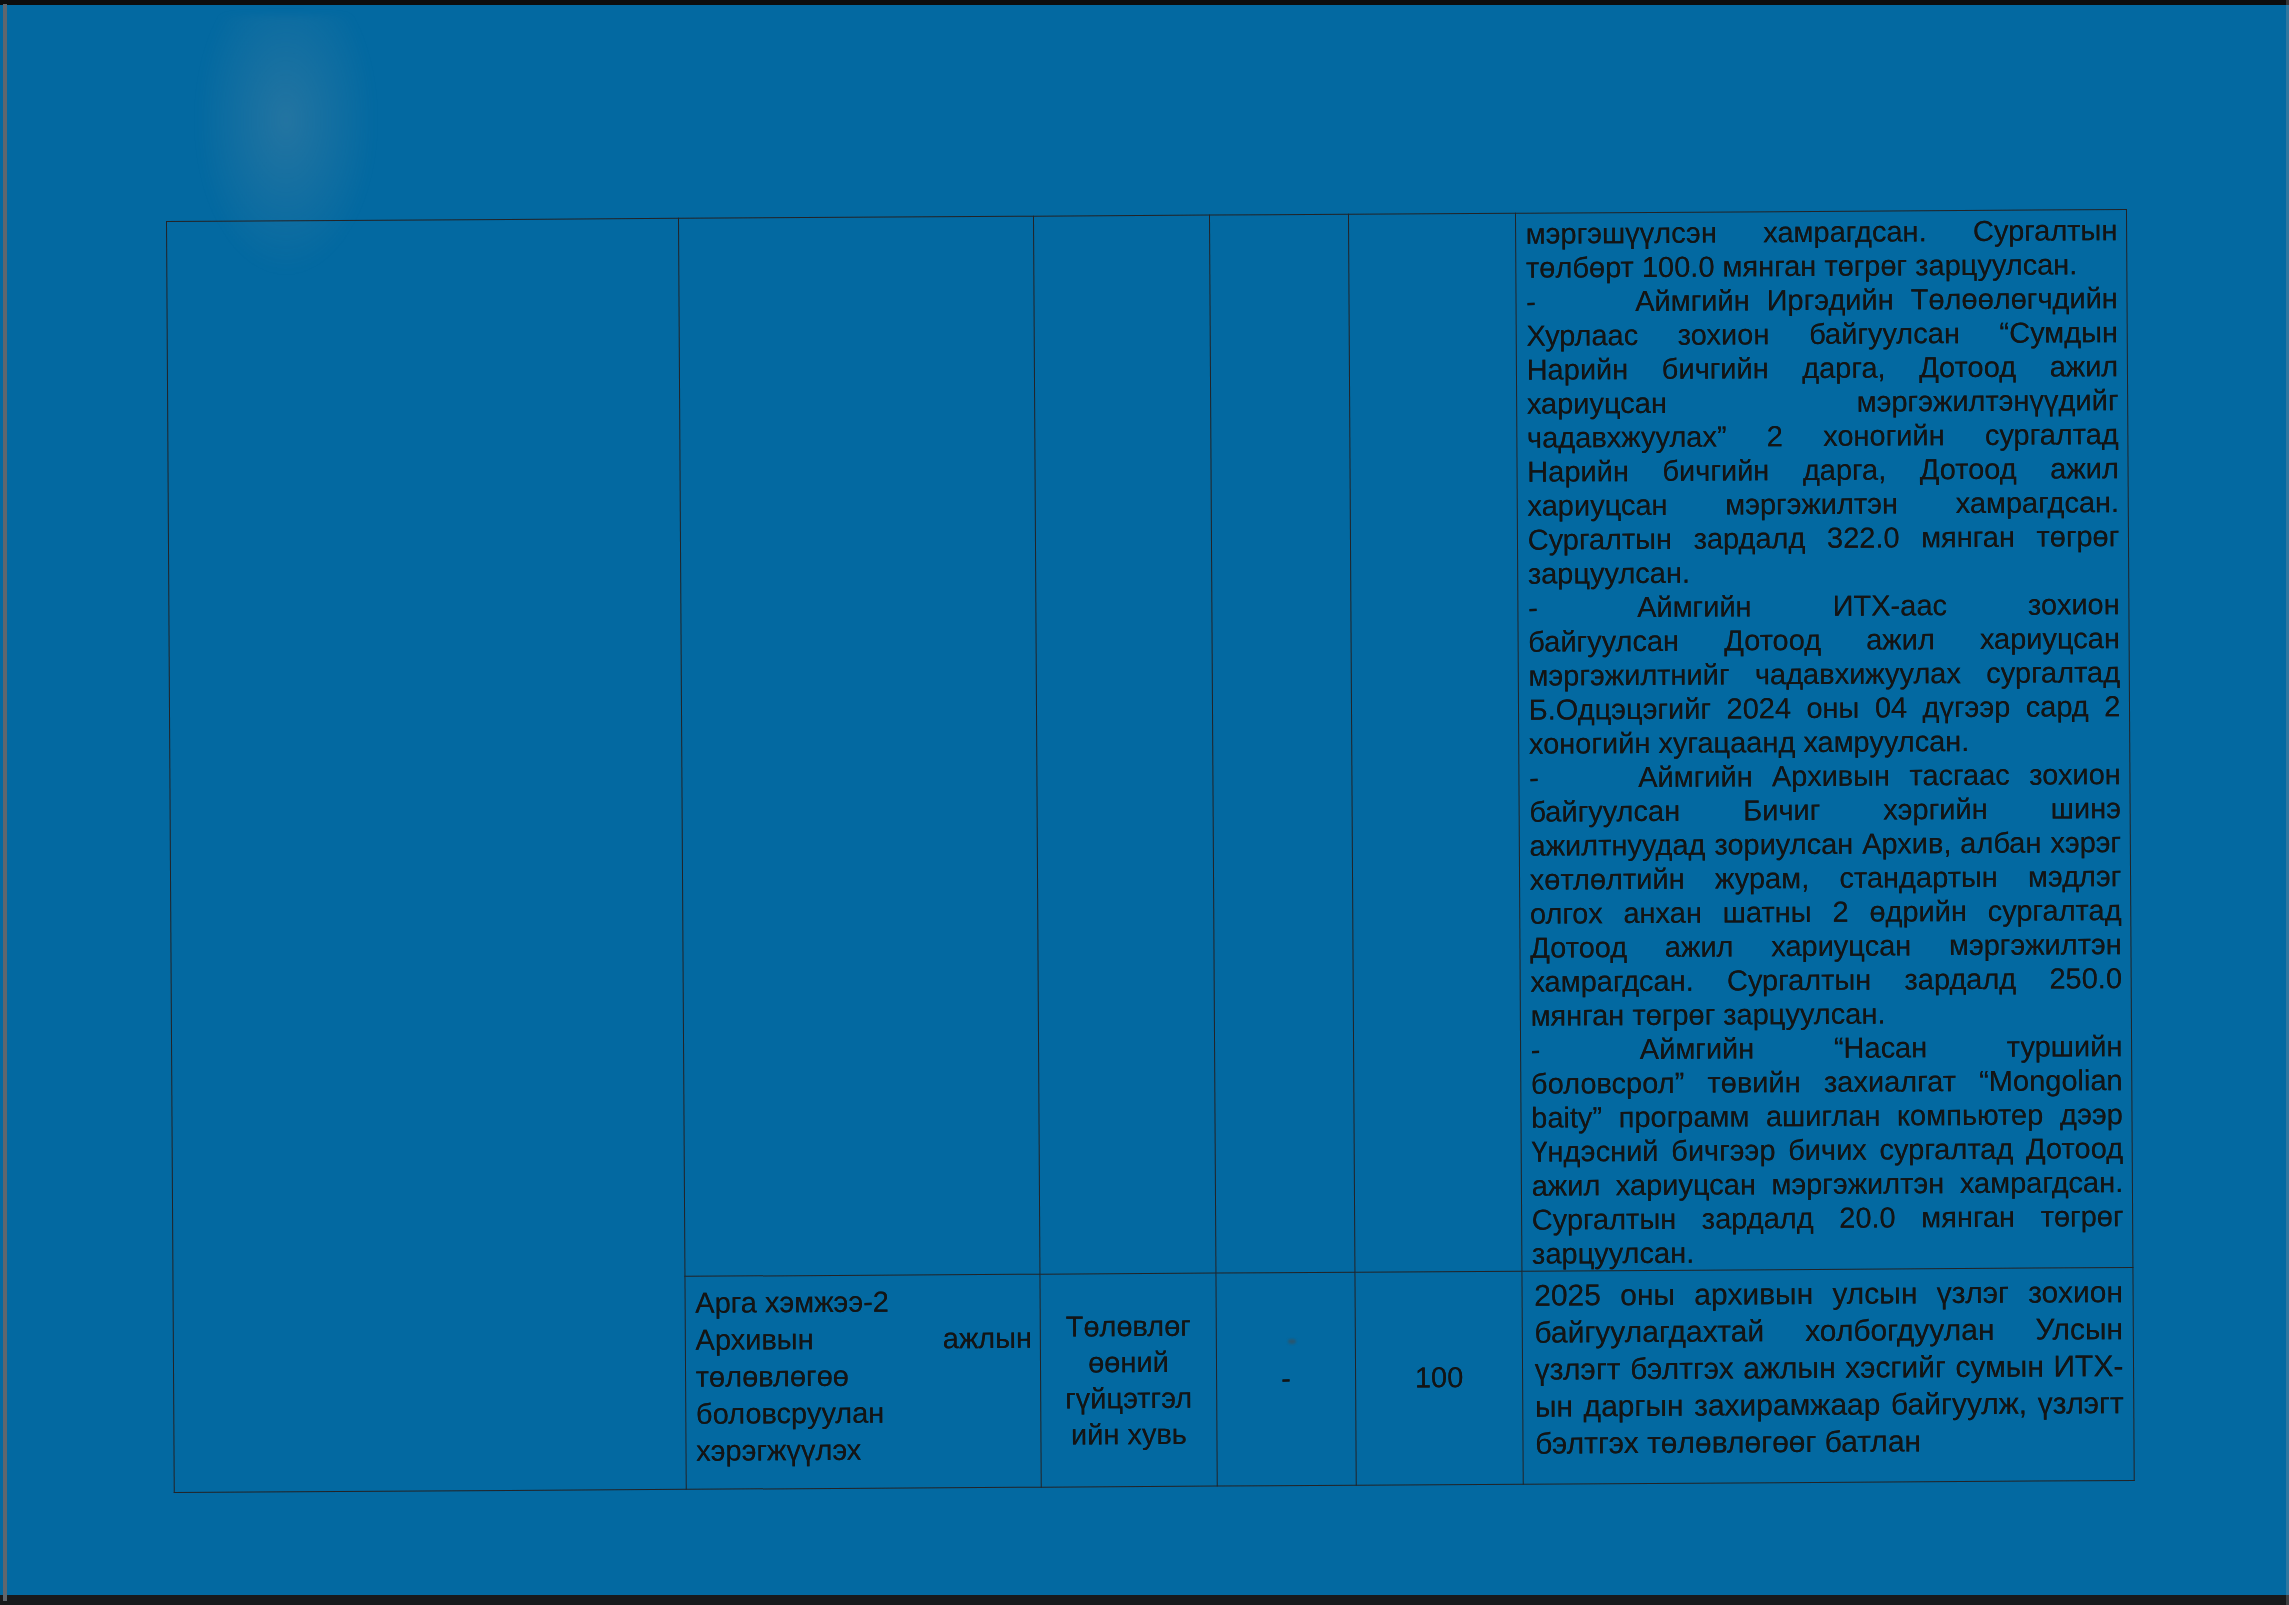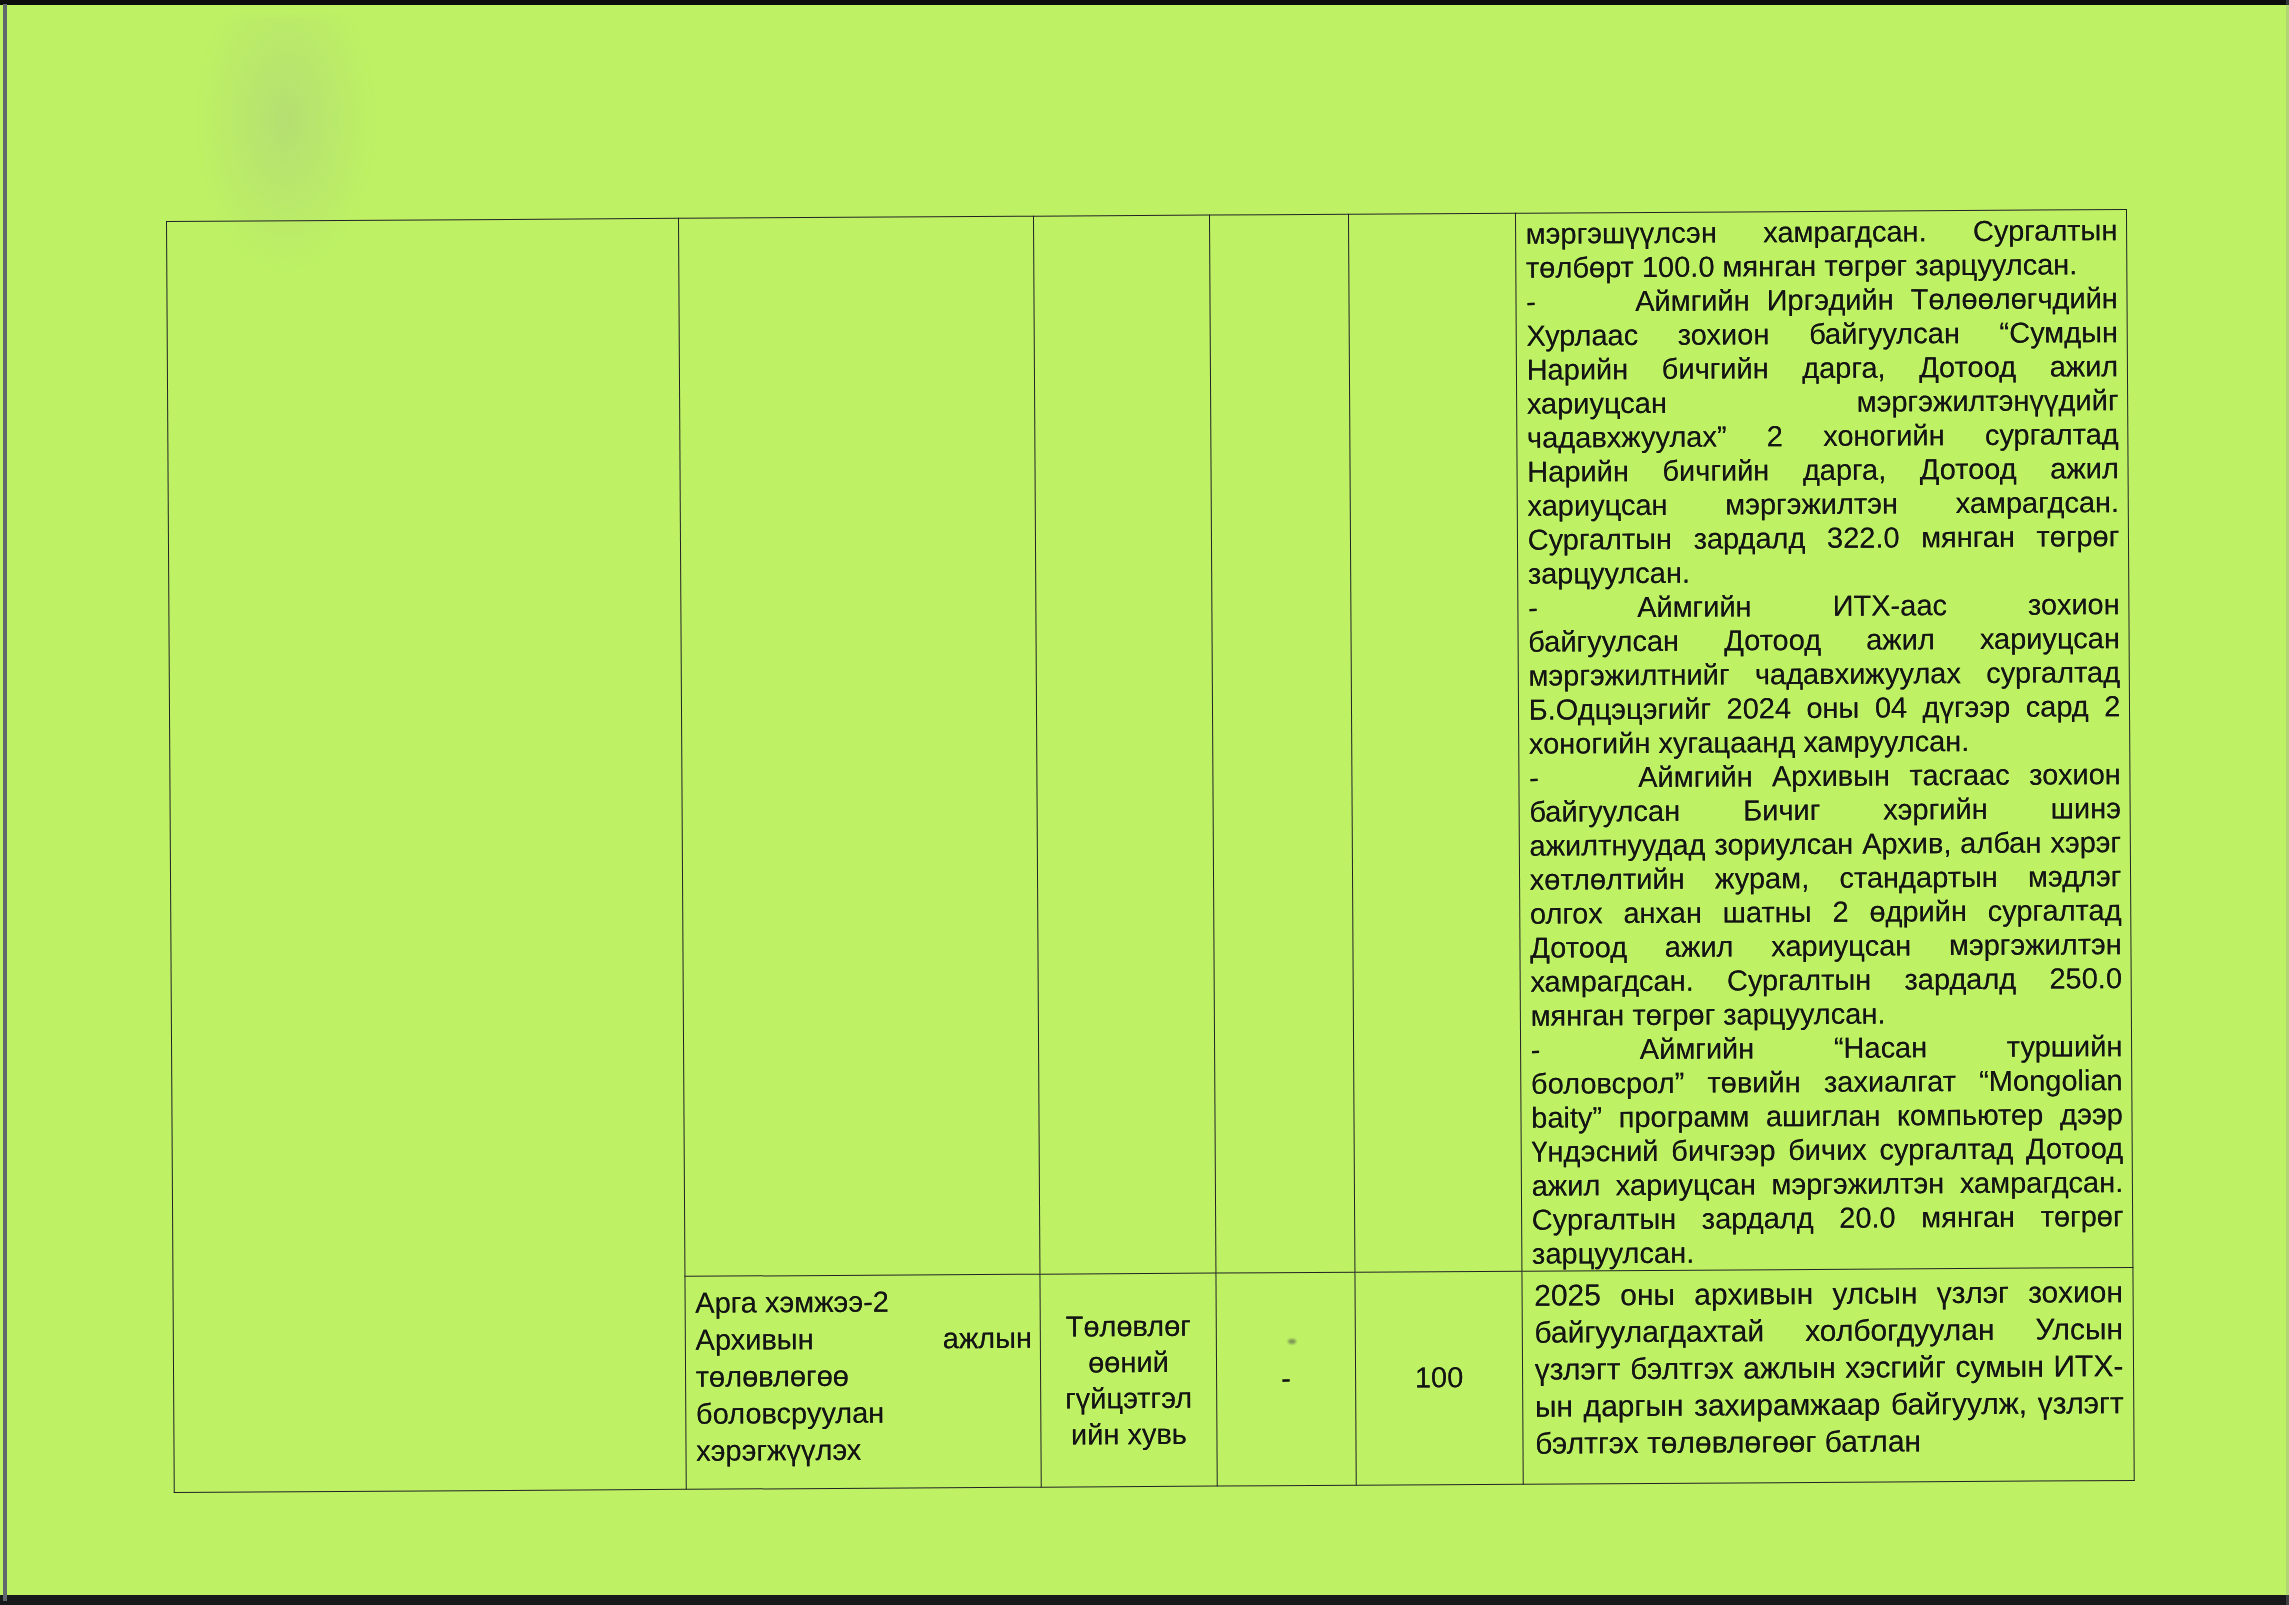--- a/index.html
+++ b/index.html
@@ -7,21 +7,21 @@
     padding: 0;
     width: 2289px;
     height: 1606px;
     background: #ffffff;
     overflow: hidden;
     font-family: "Liberation Sans", sans-serif;
   }
   .page {
     position: absolute;
     inset: 0;
-    background: #bef264;
+    background: #0369a1;
   }
   
   .edge-top {
     position: absolute; left: 0; top: 0;
     width: 2289px; height: 4.9px;
     background: #0d0d0d;
   }
   .edge-bottom {
     position: absolute; left: 0; top: 1595px;
     width: 2289px; height: 10.7px;

